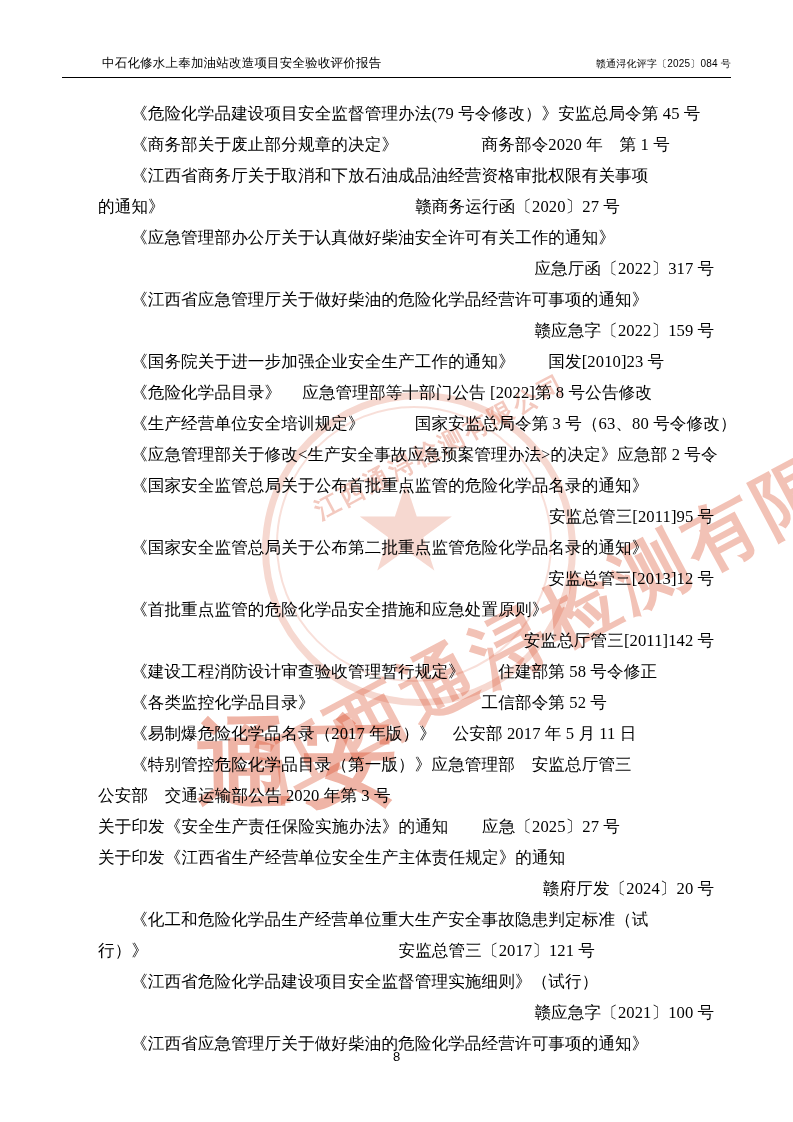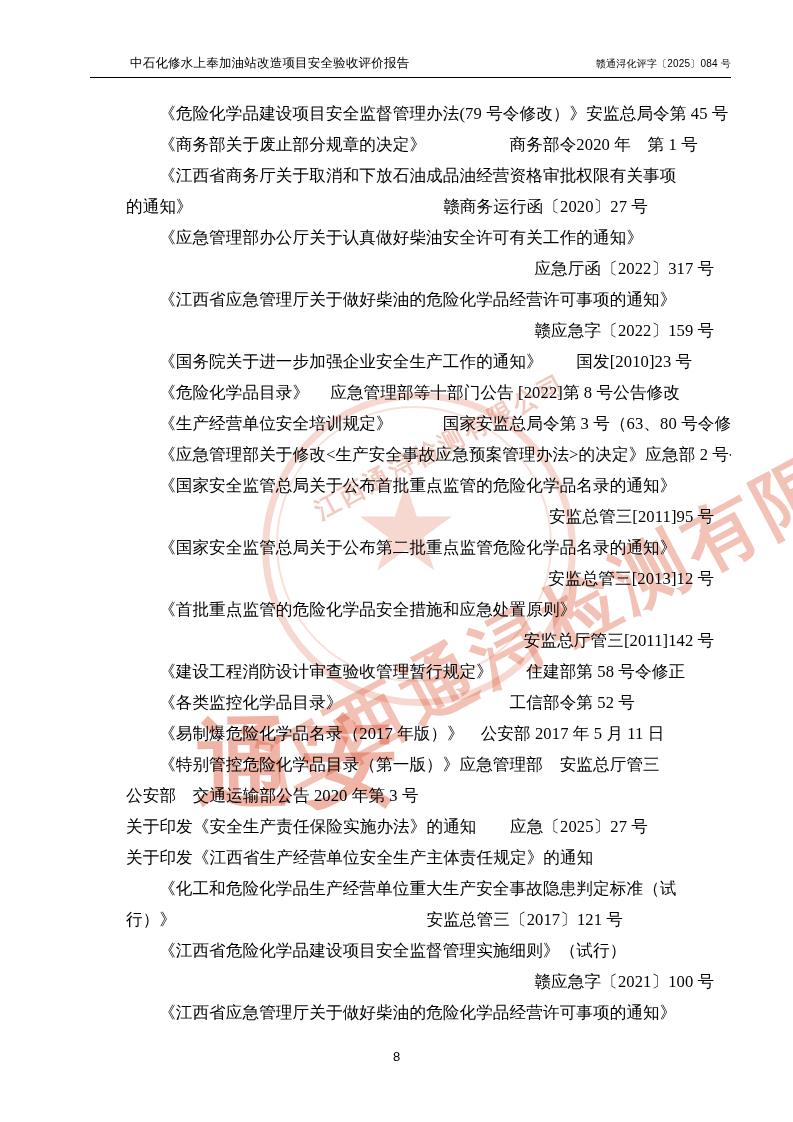--- a/index.html
+++ b/index.html
@@ -18,21 +18,21 @@
     margin: 0 auto;
     overflow: hidden;
     box-sizing: border-box;
   }
   .content {
     position: absolute;
     left: 0;
     top: 0;
     width: 793px;
     height: 1122px;
-    padding: 55px 62px 0 90px;
+    padding: 55px 62px 0 62px;
     box-sizing: border-box;
     z-index: 3;
   }
   .header {
     position: relative;
     display: flex;
     justify-content: space-between;
     align-items: baseline;
     font-size: 12.5px;
     font-family: "Liberation Sans", "DejaVu Sans", sans-serif;
@@ -182,20 +182,21 @@
         <div class="line ind-r">安监总管三[2013]12 号　</div>
         <div class="line ind1">《首批重点监管的危险化学品安全措施和应急处置原则》</div>
         <div class="line ind-r">安监总厅管三[2011]142 号　</div>
         <div class="line ind1">《建设工程消防设计审查验收管理暂行规定》　　住建部第 58 号令修正</div>
         <div class="line ind1">《各类监控化学品目录》　　　　　　　　　　工信部令第 52 号</div>
         <div class="line ind1">《易制爆危险化学品名录（2017 年版）》　公安部 2017 年 5 月 11 日</div>
         <div class="line ind1">《特别管控危险化学品目录（第一版）》应急管理部　安监总厅管三</div>
         <div class="line ind0">公安部　交通运输部公告 2020 年第 3 号</div>
         <div class="line ind0">关于印发《安全生产责任保险实施办法》的通知　　应急〔2025〕27 号</div>
         <div class="line ind0">关于印发《江西省生产经营单位安全生产主体责任规定》的通知</div>
+        <div class="line ind-r">赣府厅发〔2024〕20 号　</div>
         <div class="line ind1">《化工和危险化学品生产经营单位重大生产安全事故隐患判定标准（试</div>
         <div class="line ind0">行）》　　　　　　　　　　　　　　　安监总管三〔2017〕121 号</div>
         <div class="line ind1">《江西省危险化学品建设项目安全监督管理实施细则》（试行）</div>
         <div class="line ind-r">赣应急字〔2021〕100 号　</div>
         <div class="line ind1">《江西省应急管理厅关于做好柴油的危险化学品经营许可事项的通知》</div>
       </div>
 
   </div>
 
   <div class="pagenum">8</div>

